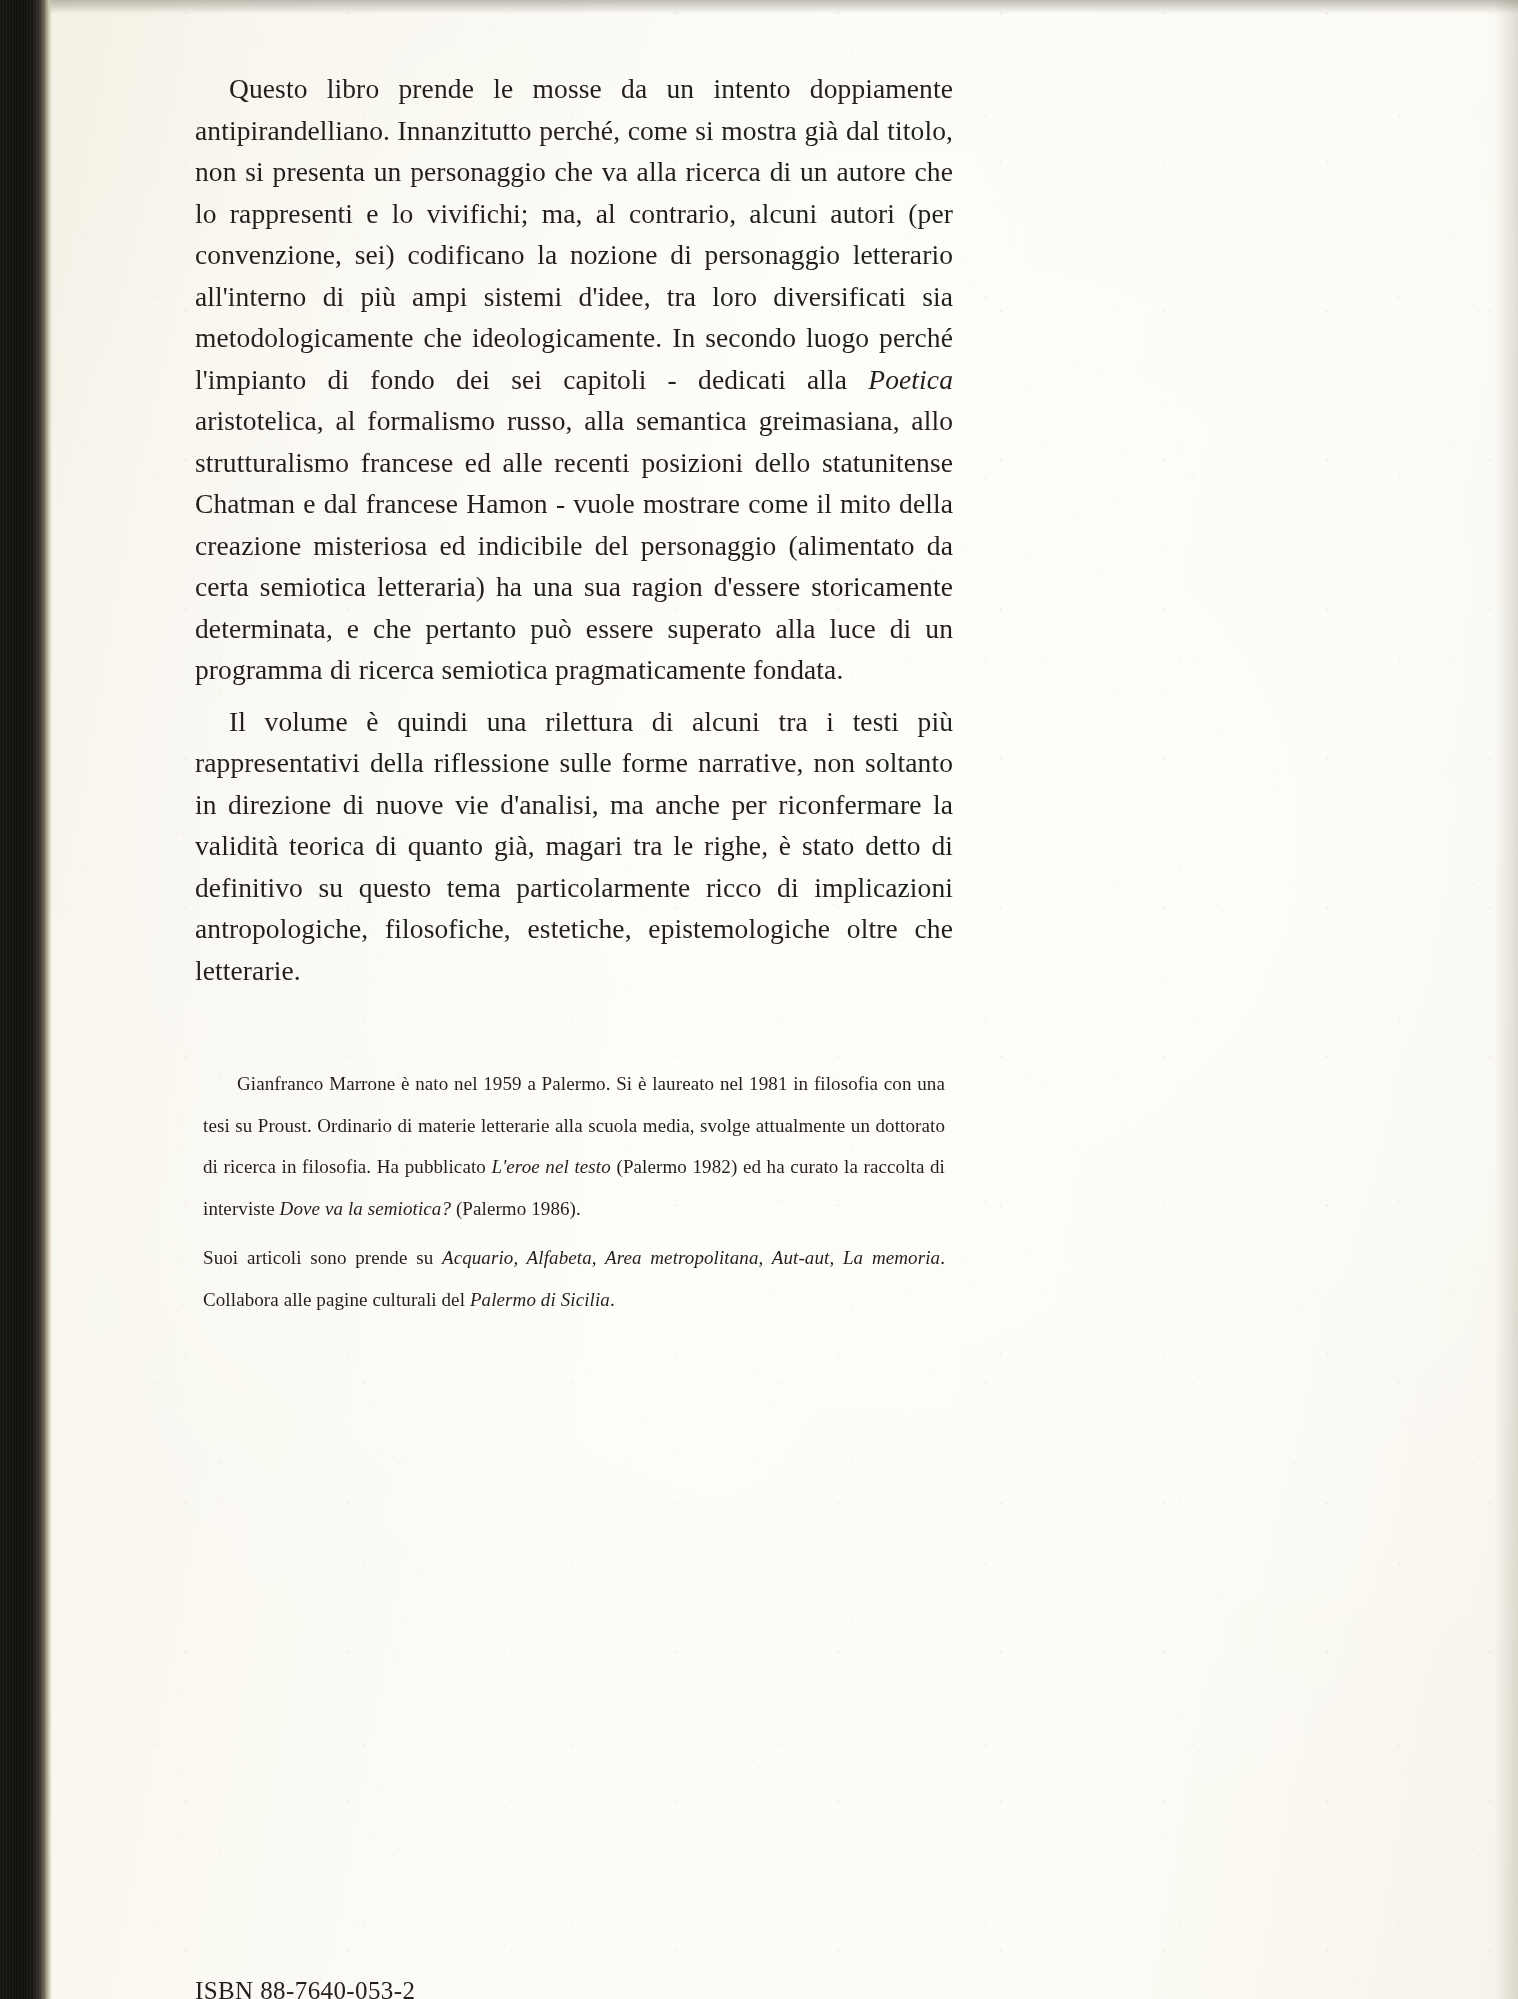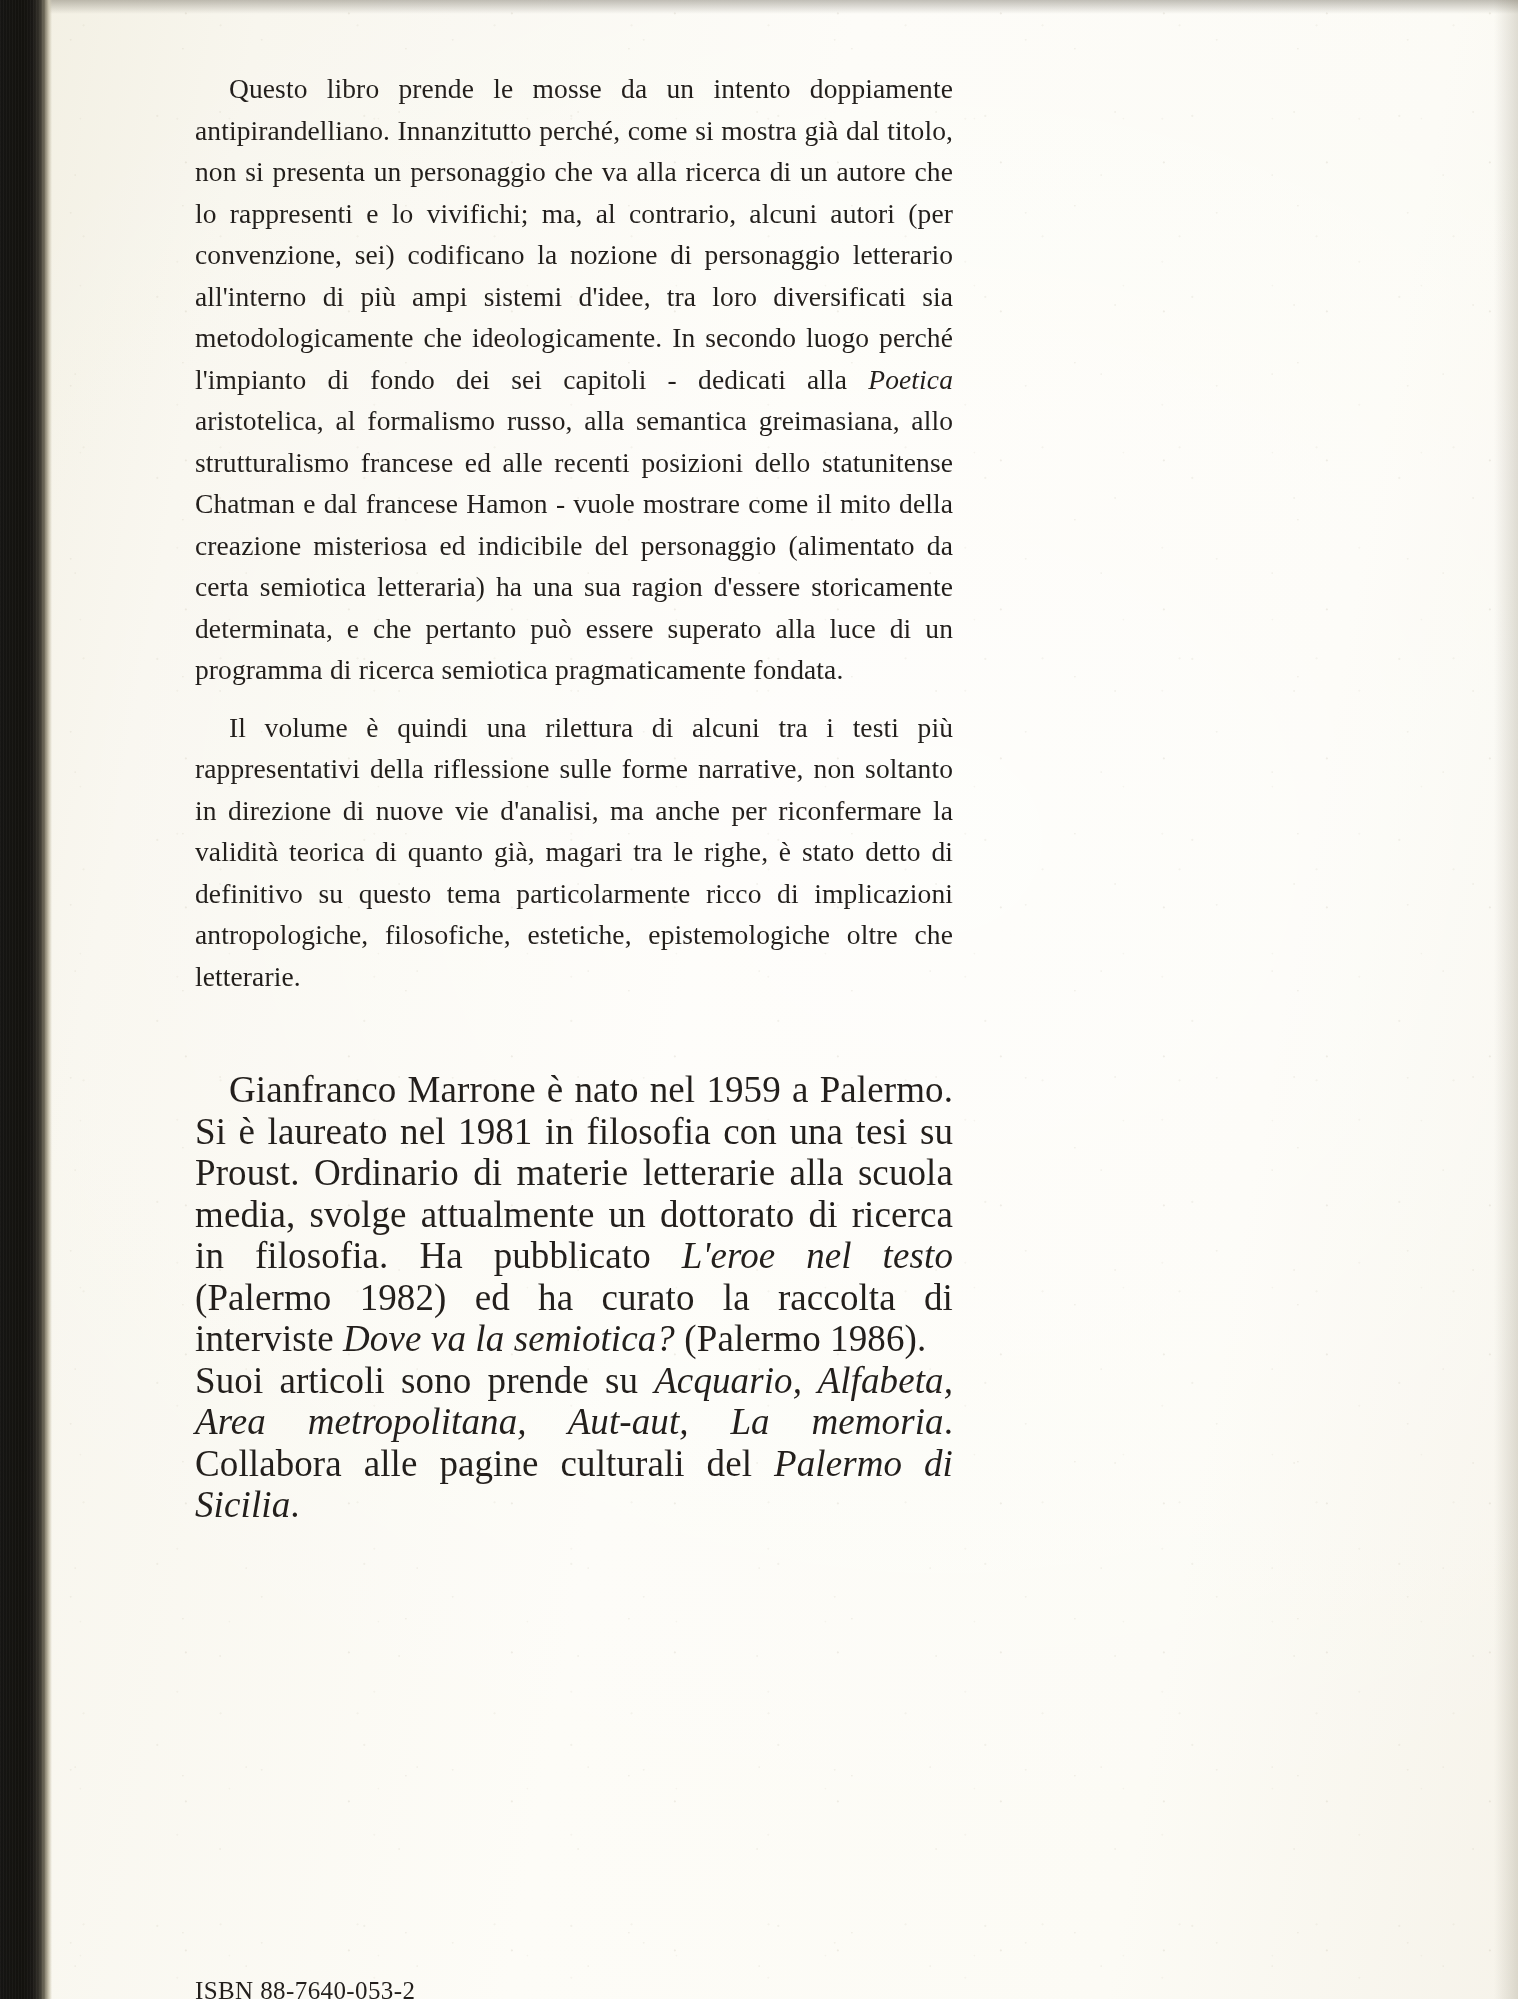--- a/index.html
+++ b/index.html
@@ -94,29 +94,29 @@
 
   .blurb {
     font-size: 27.5px;
     line-height: 41.5px;
     text-align: justify;
     text-justify: inter-word;
     margin: 0;
     letter-spacing: 0.1px;
     word-spacing: 0.3px;
   }
-  .blurb + .blurb { margin-top: 16px; }
+  .blurb + .blurb { margin-top: 10px; }
   .indent { text-indent: 34px; }
 
   .bio-block { margin-top: 72px; }
   .bio {
-    font-size: 37px;
+    font-size: 19px;
     line-height: 41.5px;
     text-align: justify;
-    margin: 0;
+    margin: 8px;
     letter-spacing: 0.1px;
   }
   .bio-journals { text-align: justify; }
 
   em, .it { font-style: italic; }
 
   
   .footer {
     position: absolute;
     left: 195px;

